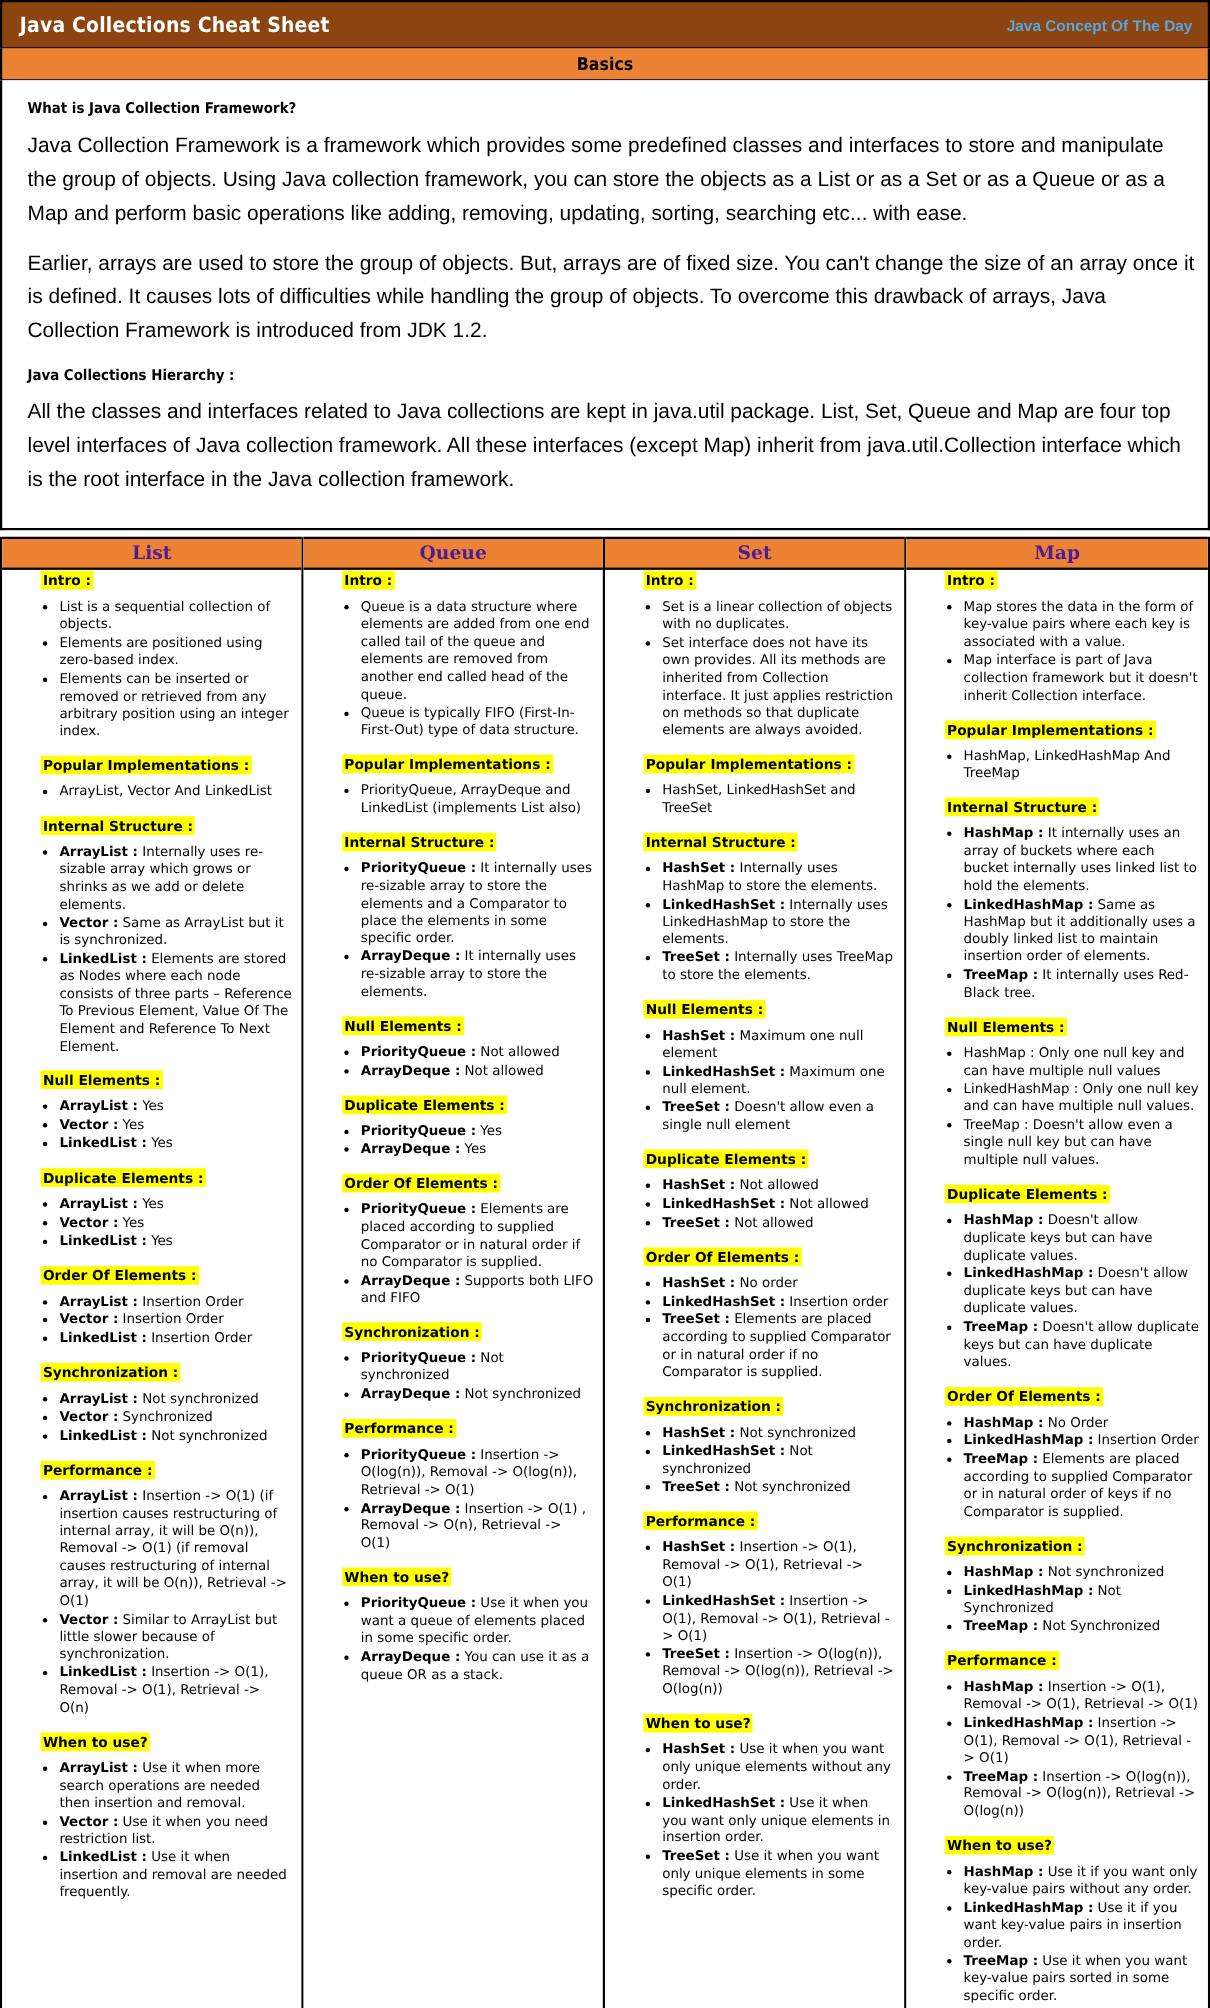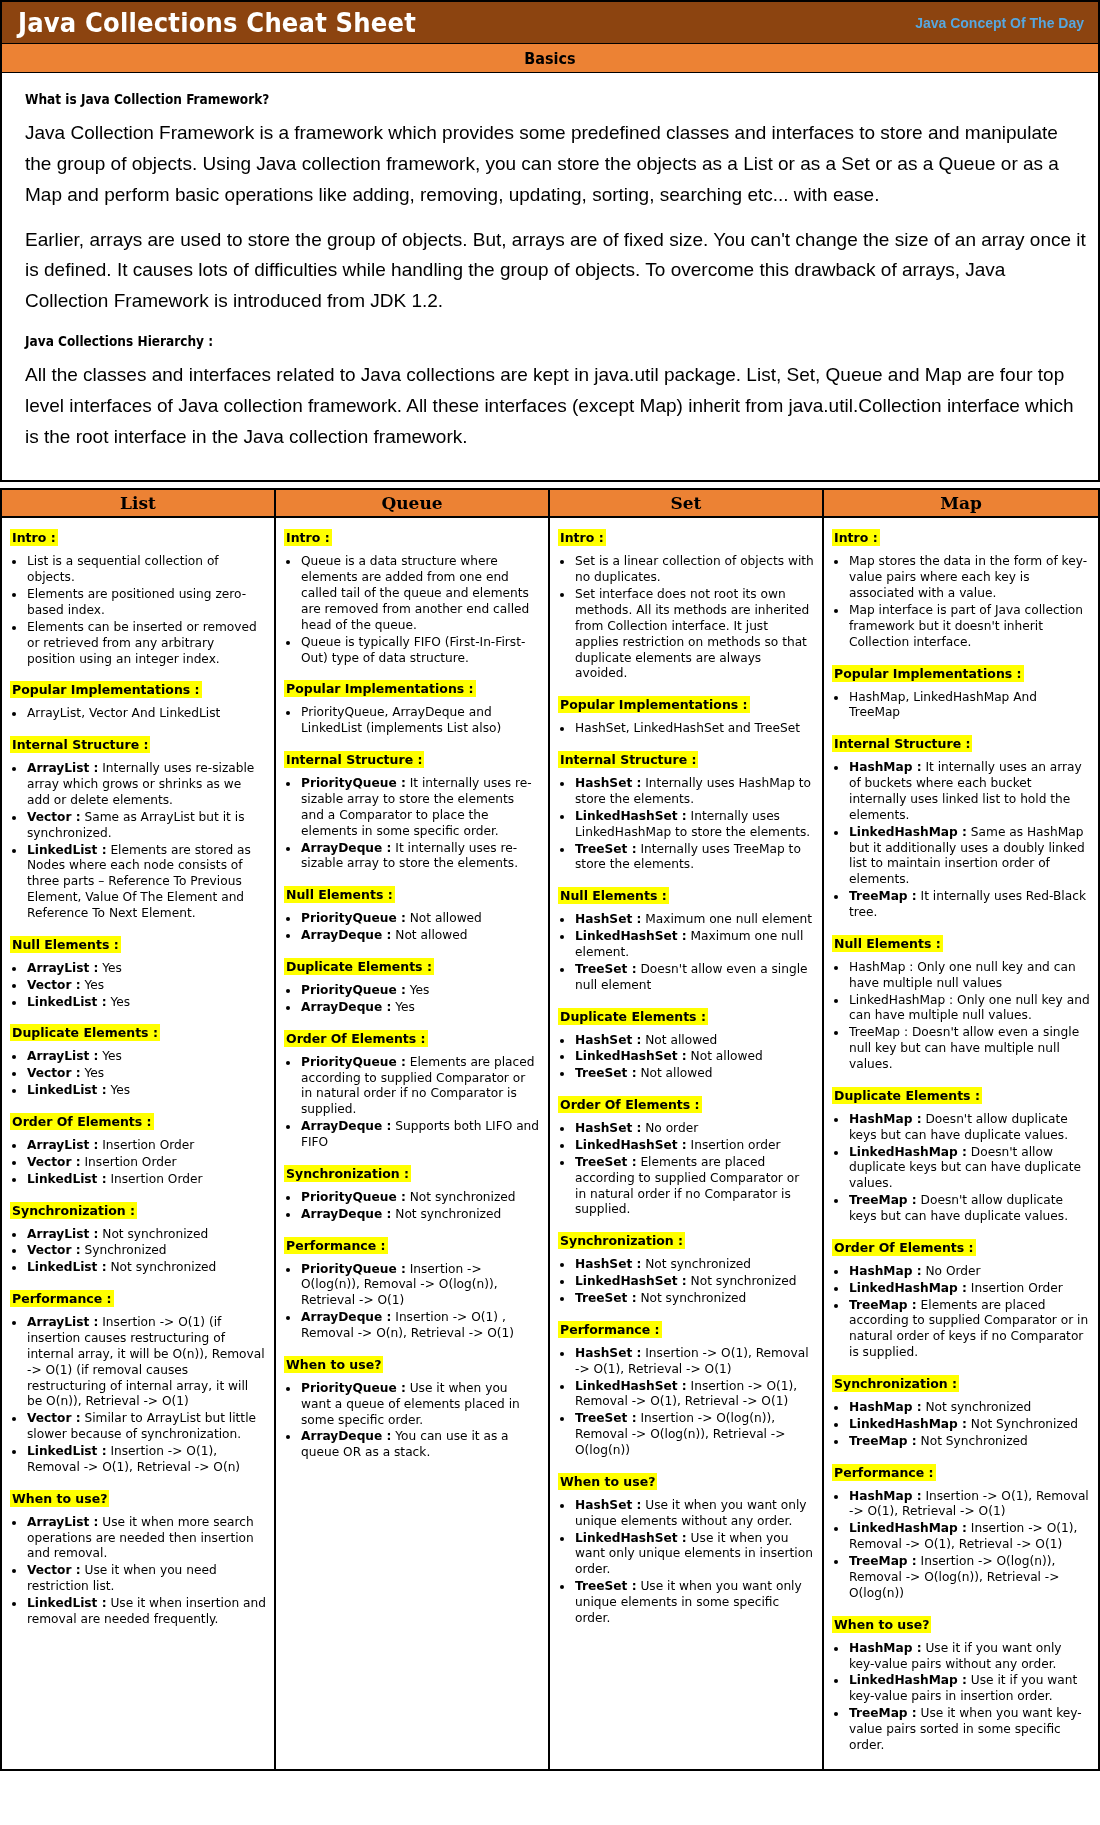--- a/index.html
+++ b/index.html
@@ -22,21 +22,21 @@
     height: 44px;
     display: flex;
     align-items: center;
     justify-content: space-between;
     padding: 0 14px 0 16px;
   }
   .title-text {
     color: #ffffff;
     font-family: "DejaVu Sans Condensed", "Liberation Sans Narrow", "Liberation Sans", sans-serif;
     font-weight: bold;
-    font-size: 27px;
+    font-size: 19px;
     letter-spacing: 0.2px;
     white-space: nowrap;
   }
   .brand-text {
     color: #56a7e0;
     font-family: Liberation Sans, sans-serif;
     font-weight: bold;
     font-size: 14px;
     white-space: nowrap;
   }
@@ -102,25 +102,26 @@
     background: #ec8234;
     border-top: 2px solid #000;
     border-bottom: 2px solid #000;
     height: 30px;
     display: flex;
     align-items: center;
     justify-content: center;
     font-family: "DejaVu Serif", serif;
     font-weight: bold;
     font-size: 17px;
-    color: #000000;
+    color: #4c1d95;
   }
 
   .col-body {
-    padding: 11px 8px 14px 8px;
+    padding: 1px 8px 14px 8px;
+    margin-left: 27px;
   }
 
   .sec-head {
     font-weight: bold;
     font-size: 12.5px;
     line-height: 1.2;
     margin: 0 0 3px 0;
     padding: 1px 0;
   }
   .sec-head > span {
@@ -308,21 +309,21 @@
           </div>
         </div>
       </div>
       <div class="col">
         <div class="col-head">Set</div>
         <div class="col-body">
           <div class="sec">
             <div class="sec-head"><span>Intro :</span></div>
             <ul class="items">
               <li>Set is a linear collection of objects with no duplicates.</li>
-              <li>Set interface does not root its own methods. All its methods are inherited from Collection interface. It just applies restriction on methods so that duplicate elements are always avoided.</li>
+              <li>Set interface does not have its own provides. All its methods are inherited from Collection interface. It just applies restriction on methods so that duplicate elements are always avoided.</li>
             </ul>
           </div>
           <div class="sec">
             <div class="sec-head"><span>Popular Implementations :</span></div>
             <ul class="items">
               <li>HashSet, LinkedHashSet and TreeSet</li>
             </ul>
           </div>
           <div class="sec">
             <div class="sec-head"><span>Internal Structure :</span></div>

